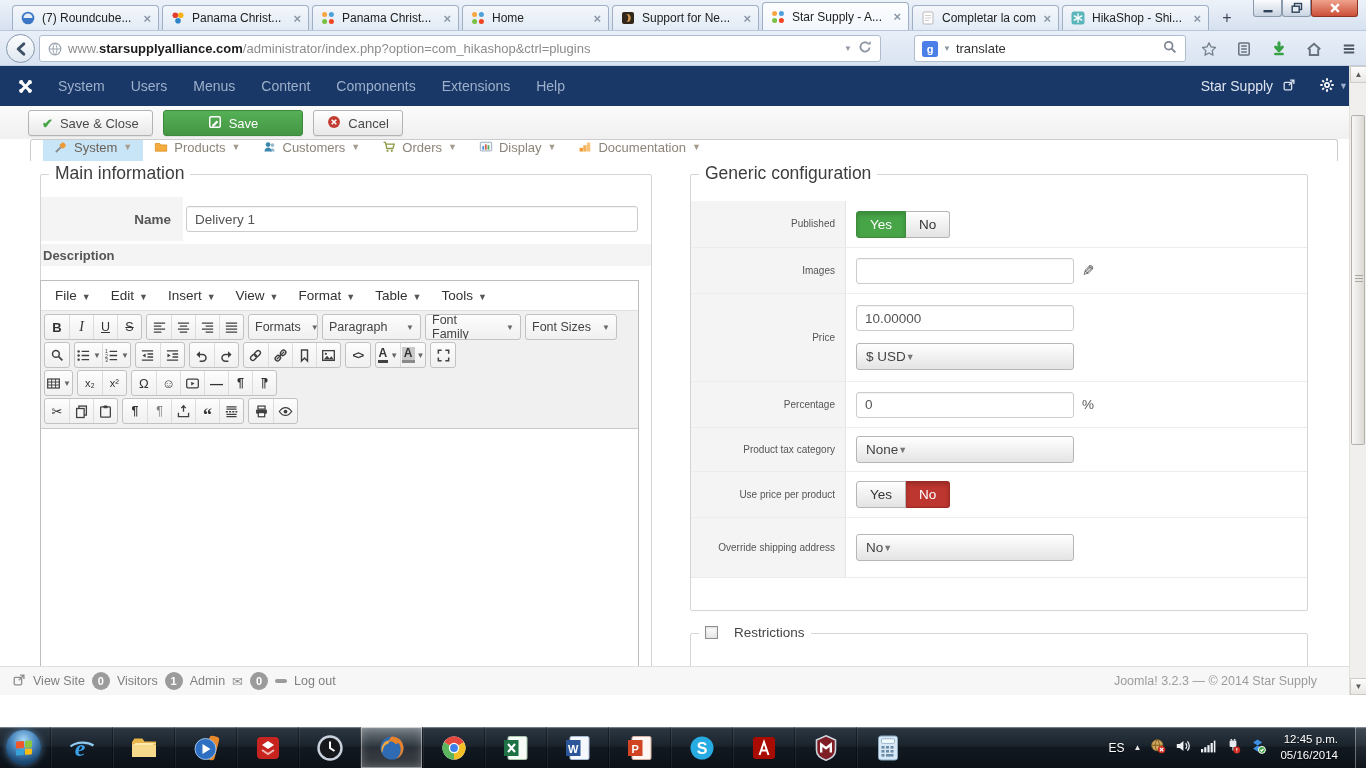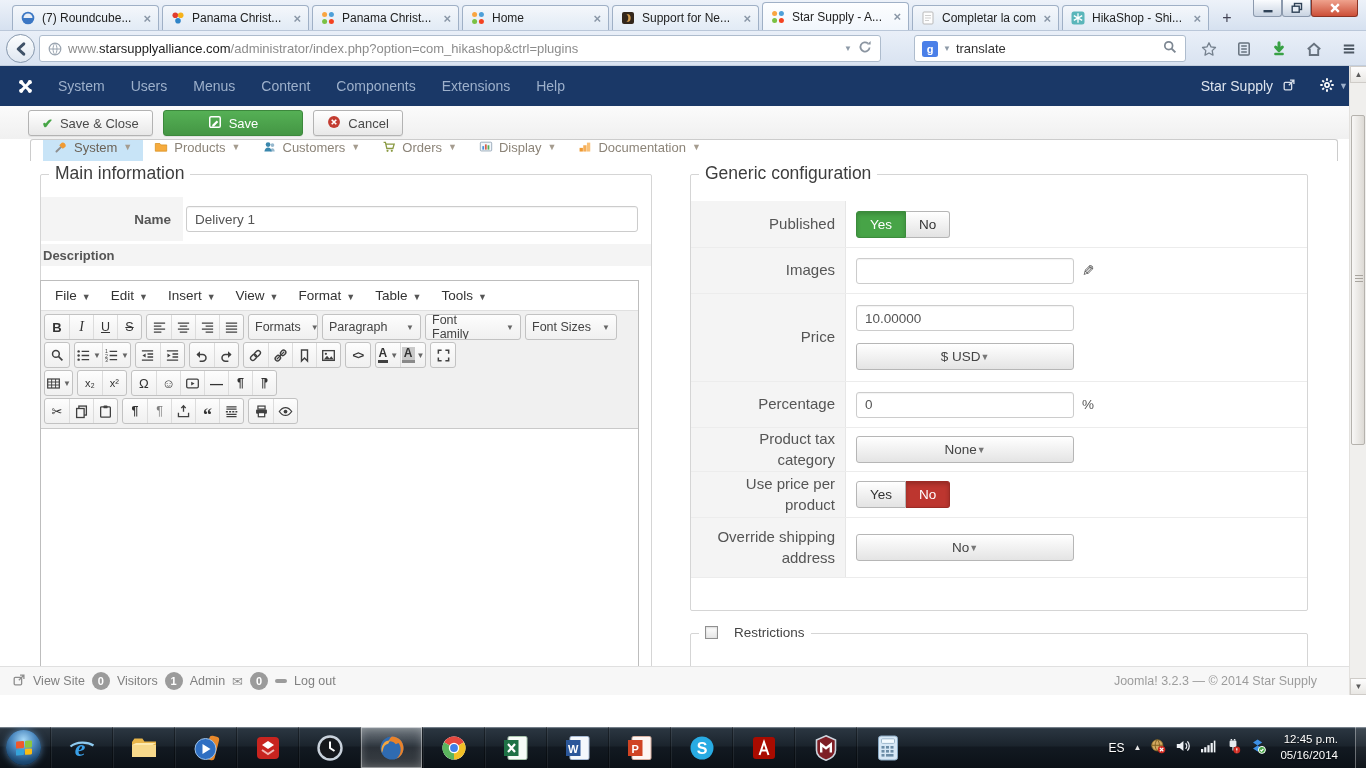--- a/index.html
+++ b/index.html
@@ -15,21 +15,21 @@
 .tab .ttl{flex:1;white-space:nowrap;overflow:hidden}
 .tab .tx{color:#8a97a7;font-size:13px;font-weight:bold}
 .newtab{width:28px;height:24px;margin-left:1px;display:flex;align-items:center;justify-content:center;font-size:16px;color:#445;border-radius:3px}
 .wbtns{position:absolute;top:0;right:8px;display:flex}
 .wb{width:29px;height:17px;border:1px solid #8b99ad;border-top:none;background:linear-gradient(#fafcfe,#c9d4e2);display:flex;align-items:center;justify-content:center;border-radius:0 0 3px 3px}
 .wb.close{width:47px;background:linear-gradient(#efa28d,#cc4f38);border-color:#8b3425}
 
 .navbar{position:absolute;top:31px;left:0;right:0;height:35px;background:linear-gradient(#e9eff8,#d9e3f1);border-bottom:1px solid #c3cedd}
 .backbtn{position:absolute;left:6px;top:3px;width:29px;height:29px;border-radius:50%;border:1px solid #8798ad;background:linear-gradient(#fdfefe,#dfe7f1);display:flex;align-items:center;justify-content:center}
 .urlbar{position:absolute;left:39px;top:4px;width:842px;height:27px;background:#fff;border:1px solid #aebccd;border-radius:3px;display:flex;align-items:center;padding:0 7px;font-size:13px;gap:5px}
-.u-dim{color:#8c8c8c}.u-host{color:#1c1c1c;font-weight:400}
+.u-dim{color:#8c8c8c}.u-host{color:#1c1c1c;font-weight:700}
 .urlsp{flex:1}
 .urlcaret{color:#8e9aa8;font-size:8px}
 .searchbar{position:absolute;left:914px;top:4px;width:272px;height:27px;background:#fff;border:1px solid #aebccd;border-radius:3px;display:flex;align-items:center;padding:0 7px;gap:5px;font-size:13px;color:#333}
 .searchsp{flex:1}
 .navbtn{position:absolute;top:3px;width:31px;height:29px;display:flex;align-items:center;justify-content:center;border-radius:3px}
 
 .jbar{position:absolute;top:66px;left:0;right:0;height:40px;background:#1a3867;display:flex;align-items:center;color:#9db0cb}
 .jlogo{margin:0 10px 0 16px;display:flex}
 .jmenu{display:flex;height:100%}
 .jmi{display:flex;align-items:center;padding:0 13px;font-size:14px}
@@ -77,30 +77,30 @@
 .grp .tbtn:first-child{border-left:none}
 .tcaret{font-size:8px;color:#666;margin-left:2px}
 .tdd{display:flex;align-items:center;justify-content:space-between;height:24px;padding:0 6px;font-size:12.5px;color:#444;gap:8px;border-left:none}
 .tarea{height:247px;background:#fff}
 .fcA{font-size:12px;font-weight:700;color:#333;border-bottom:3px solid #404040;line-height:1.1;padding:0 1px}
 .bcA{font-size:12px;font-weight:700;color:#333;background:#c9c9c9;border-bottom:3px solid #8a8a8a;line-height:1.1;padding:0 2px}
 .bq{font-family:"Liberation Serif",serif;font-size:18px;font-weight:700;line-height:6px;position:relative;top:4px}
 
 #cfgrows{margin-top:26px}
 .crow{display:flex;border-bottom:1px solid #ececec}
-.clabel{width:155px;background:#f4f4f4;border-right:1px solid #e6e6e6;display:flex;align-items:center;justify-content:flex-end;padding:0 10px;font-size:15px;color:#555;text-align:right;line-height:1.35}
+.clabel{width:155px;background:#f4f4f4;border-right:1px solid #e6e6e6;display:flex;align-items:center;justify-content:flex-end;padding:0 10px;font-size:10px;color:#555;text-align:right;line-height:1.35}
 .cctrl{flex:1;display:flex;align-items:center;padding-left:10px;gap:8px}
 .cctrl.col{flex-direction:column;align-items:flex-start;justify-content:center;gap:12px}
 .tg{display:inline-flex}
 .tgb{height:27px;display:inline-flex;align-items:center;justify-content:center;padding:0 13px;font-size:13.5px;border:1px solid #b6b6b6;background:linear-gradient(#fff,#e3e3e3);color:#333}
 .tgb:first-child{border-radius:3px 0 0 3px}
 .tgb:last-child{border-radius:0 3px 3px 0;border-left:none}
 .tgb.on-green{background:#47a447;border-color:#3c8c3c;color:#fff;box-shadow:inset 0 2px 4px rgba(0,0,0,.18)}
 .tgb.on-red{background:#bd362f;border-color:#9c2b25;color:#fff;box-shadow:inset 0 2px 4px rgba(0,0,0,.22)}
-.sel{width:218px;height:27px;border:1px solid #b6b6b6;border-radius:3px;background:linear-gradient(#fff,#e4e4e4);display:flex;align-items:center;justify-content:center;padding:0 9px;font-size:13.5px;color:#444}
+.sel{width:218px;height:27px;border:1px solid #b6b6b6;border-radius:3px;background:linear-gradient(#fff,#e4e4e4);display:flex;align-items:center;justify-content:flex-start;padding:0 9px;font-size:13.5px;color:#444}
 .selcaret{font-size:9px;color:#777}
 .cinp{width:218px}
 .suffix{font-size:13.5px;color:#555}
 
 .statusbar{position:absolute;top:666px;left:0;width:1349px;height:29px;background:#f7f7f7;border-top:1px solid #e0e0e0;display:flex;align-items:center;gap:7px;padding:0 12px;font-size:12.5px;color:#808080}
 .bdg{min-width:18px;height:18px;border-radius:10px;background:#9b9b9b;color:#fff;font-size:11px;font-weight:700;display:inline-flex;align-items:center;justify-content:center;padding:0 5px}
 .dashic{width:12px;height:4px;background:#9b9b9b;border-radius:2px}
 .sfoot{margin-left:auto;color:#9c9c9c;padding-right:20px}
 
 .scrollpane{position:absolute;top:66px;right:0;width:17px;height:629px;background:#f0efed;border-left:1px solid #e3e1de}

